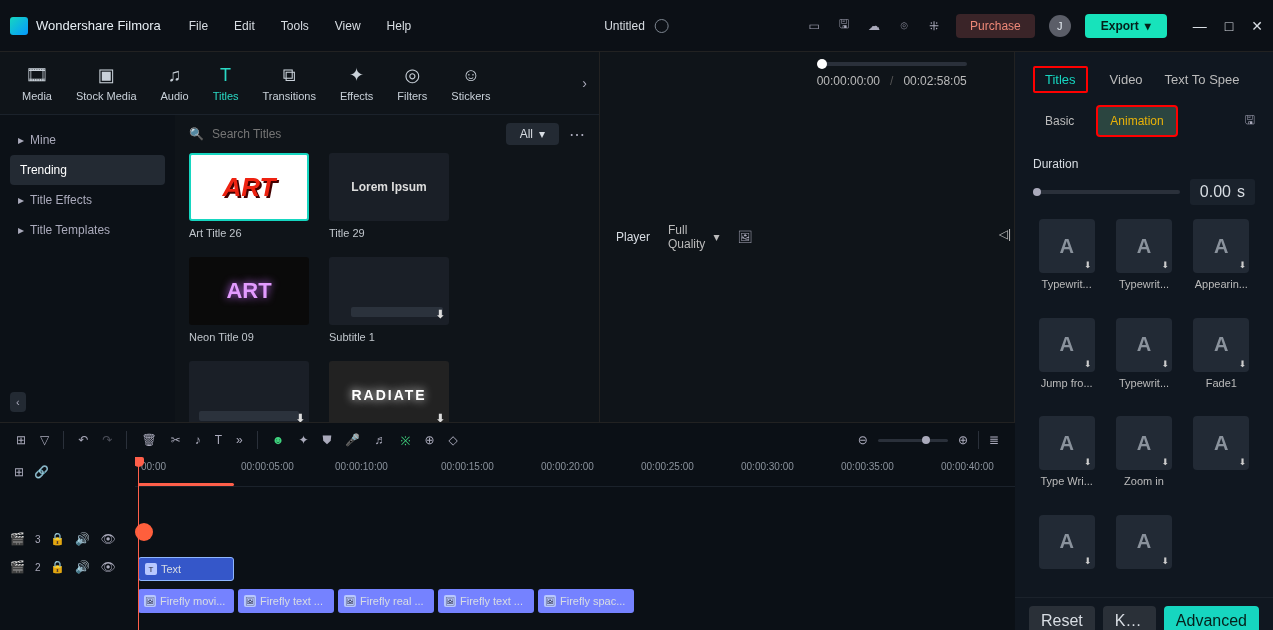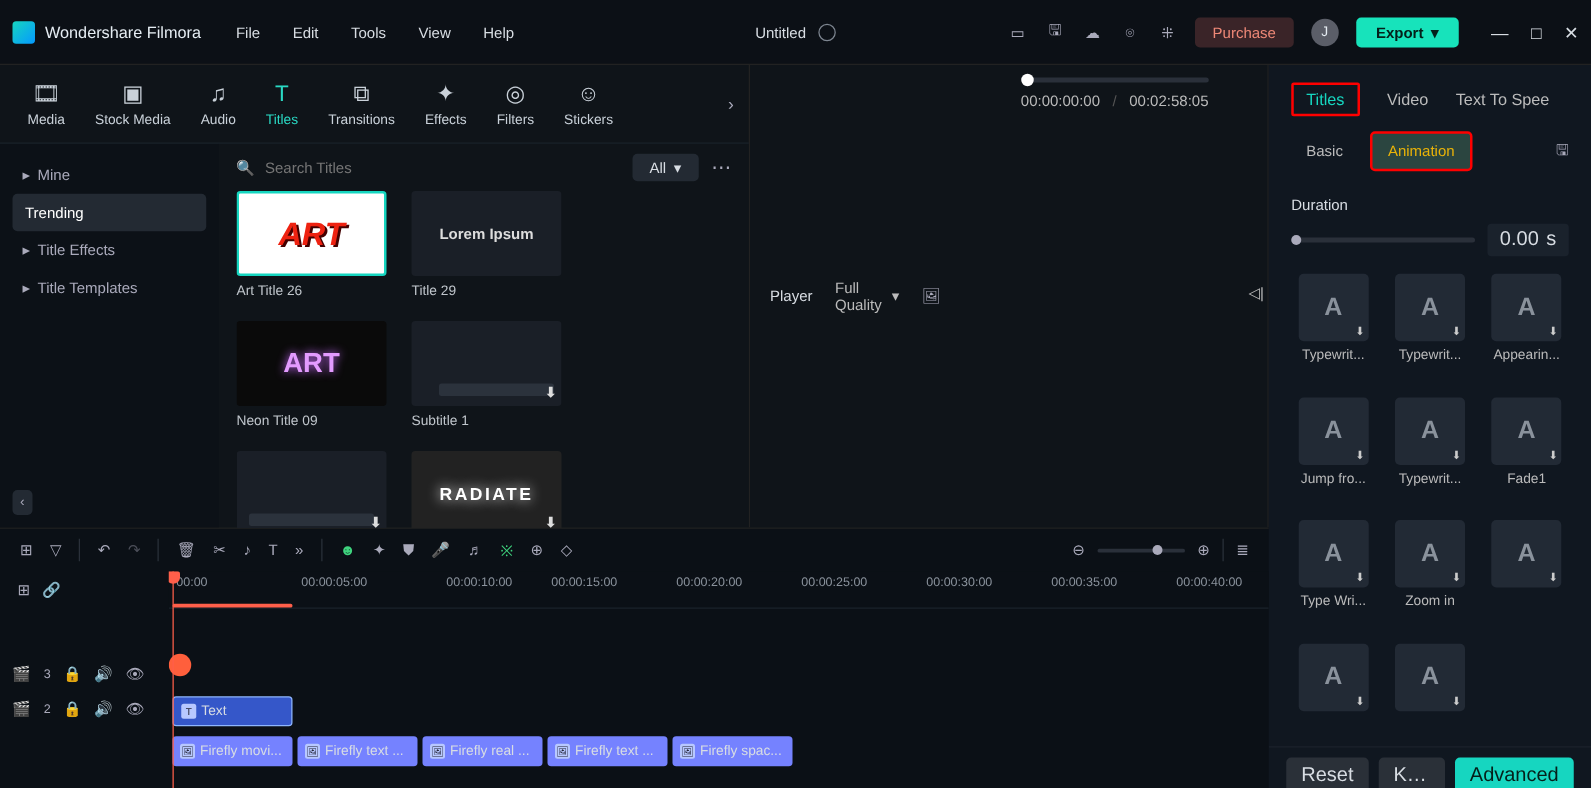--- a/index.html
+++ b/index.html
@@ -389,21 +389,21 @@
               <span class="tn">2</span>
             <span>🔒</span>
             <span>🔊</span>
             <span>👁</span>
           </div>
         </div>
         <div class="tl-right">
           <div class="ruler">
             <span class="ruler-lbl" style="left:6px">00:00</span>
             <span class="ruler-lbl" style="left:106px">00:00:05:00</span>
-            <span class="ruler-lbl" style="left:222px">00:00:10:00</span>
+            <span class="ruler-lbl" style="left:200px">00:00:10:00</span>
             <span class="ruler-lbl" style="left:306px">00:00:15:00</span>
             <span class="ruler-lbl" style="left:406px">00:00:20:00</span>
             <span class="ruler-lbl" style="left:506px">00:00:25:00</span>
             <span class="ruler-lbl" style="left:606px">00:00:30:00</span>
             <span class="ruler-lbl" style="left:706px">00:00:35:00</span>
             <span class="ruler-lbl" style="left:806px">00:00:40:00</span>
           </div>
           <div class="red-range"></div>
           <div class="playhead"></div>
           <div class="tracks">

